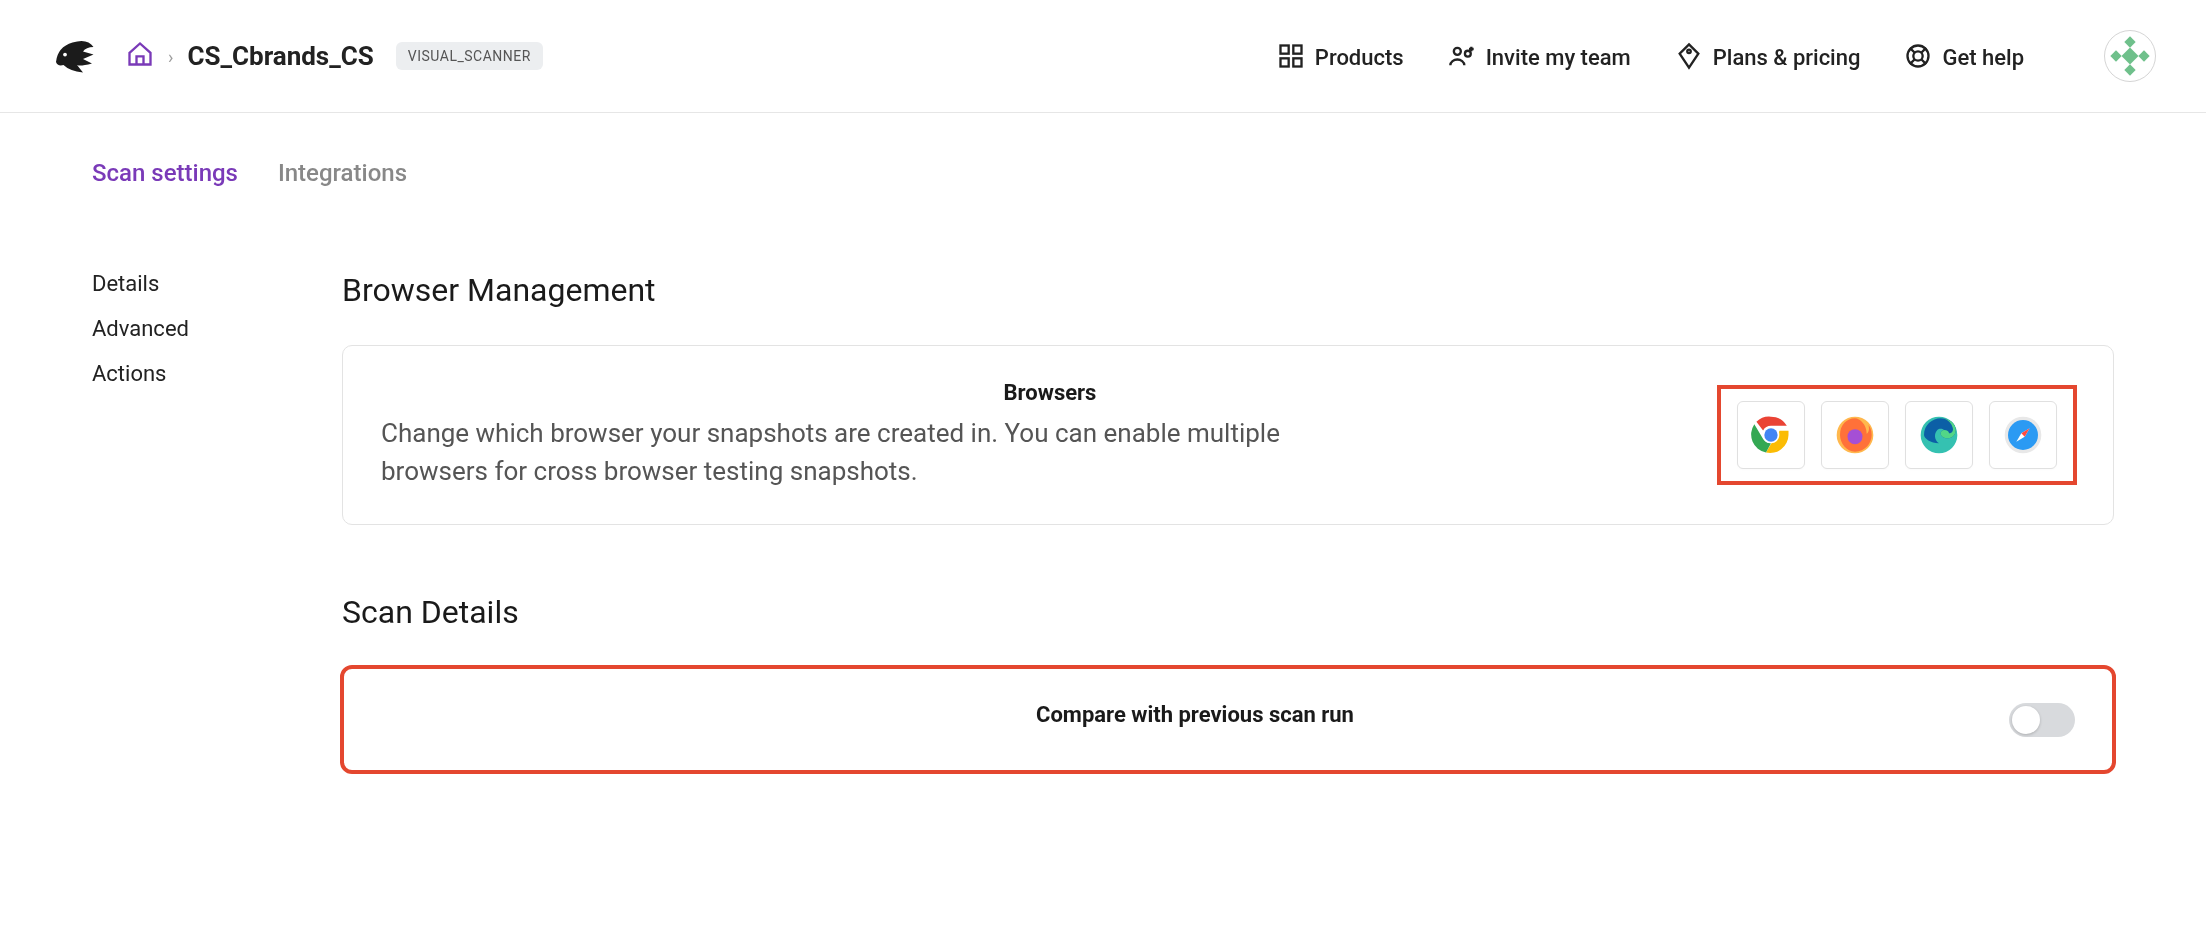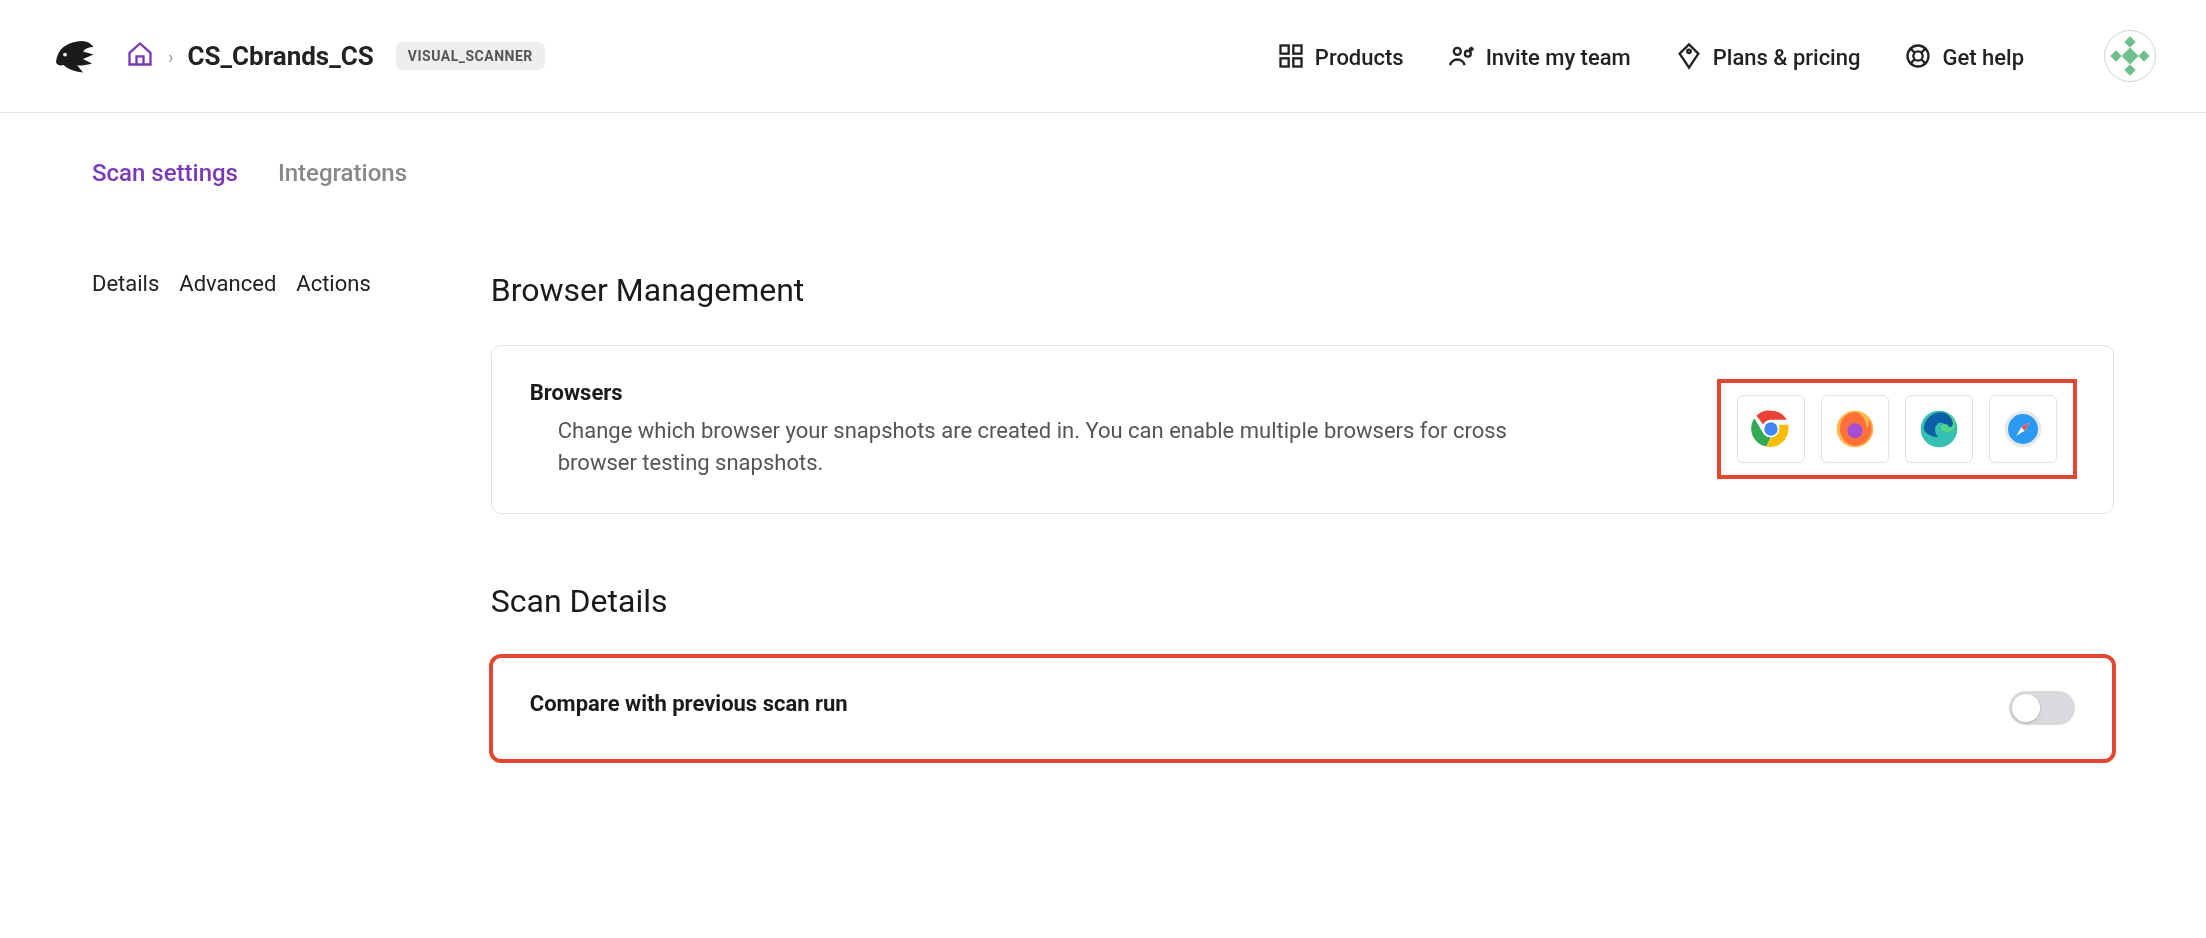--- a/index.html
+++ b/index.html
@@ -24,21 +24,21 @@
     display: flex;
     align-items: center;
     gap: 14px;
     flex: 0 0 auto;
   }
   .home-icon svg { width: 28px; height: 28px; stroke: #7a3ab8; }
   .chevron { color: #9e9e9e; font-size: 18px; }
   .project-name { font-size: 26px; font-weight: 700; color: #222; }
   .badge {
     background: #eceef0; color: #555;
-    font-size: 14px; font-weight: 700;
+    font-size: 14px; font-weight: 400;
     letter-spacing: 0.5px;
     padding: 6px 12px;
     border-radius: 6px;
     margin-left: 8px;
   }
   .nav-spacer { flex: 1; }
   .nav-items { display: flex; align-items: center; gap: 44px; }
   .nav-item { display: flex; align-items: flex-end; gap: 10px; font-size: 22px; font-weight: 500; color: #222; cursor: pointer; }
   .nav-item .nicon { width: 28px; height: 28px; }
   .avatar {
@@ -53,35 +53,35 @@
     font-size: 24px; font-weight: 500;
   }
   .tab-active { color: #7a3ab8; }
   .tab-inactive { color: #888; }
   
   .content {
     display: flex; gap: 120px;
     padding: 84px 92px 40px 92px;
   }
   .sidebar {
-    display: flex; flex-direction: row; gap: 20px;
+    display: flex; flex-direction: column; gap: 20px;
     font-size: 22px; color: #222; min-width: 130px;
   }
   .sidebar-item { cursor: pointer; }
   .main { flex: 1; max-width: 1800px; }
   .section-title { font-size: 32px; font-weight: 400; color: #1a1a1a; margin-bottom: 36px; }
   .card {
     border: 1px solid #e3e3e3; border-radius: 10px;
     padding: 34px 38px;
     display: flex; align-items: center;
     background: #fff;
   }
   .card-text { flex: 1; }
-  .card-title { font-size: 22px; font-weight: 700; margin-bottom: 10px; }
-  .card-desc { font-size: 22px; color: #555; line-height: 1.45; max-width: 970px; margin-left: 28px; }
+  .card-title { font-size: 22px; font-weight: 700; margin-bottom: 10px; text-align: center; }
+  .card-desc { font-size: 26px; color: #555; line-height: 1.45; max-width: 970px; }
   .highlight-red { outline: 4px solid #e4472f; outline-offset: -2px; }
   
   .browser-row {
     display: flex; gap: 16px;
     padding: 14px 18px;
   }
   .browser-btn {
     width: 68px; height: 68px;
     border: 1px solid #e0e0e0; border-radius: 6px;
     display: flex; align-items: center; justify-content: center;

